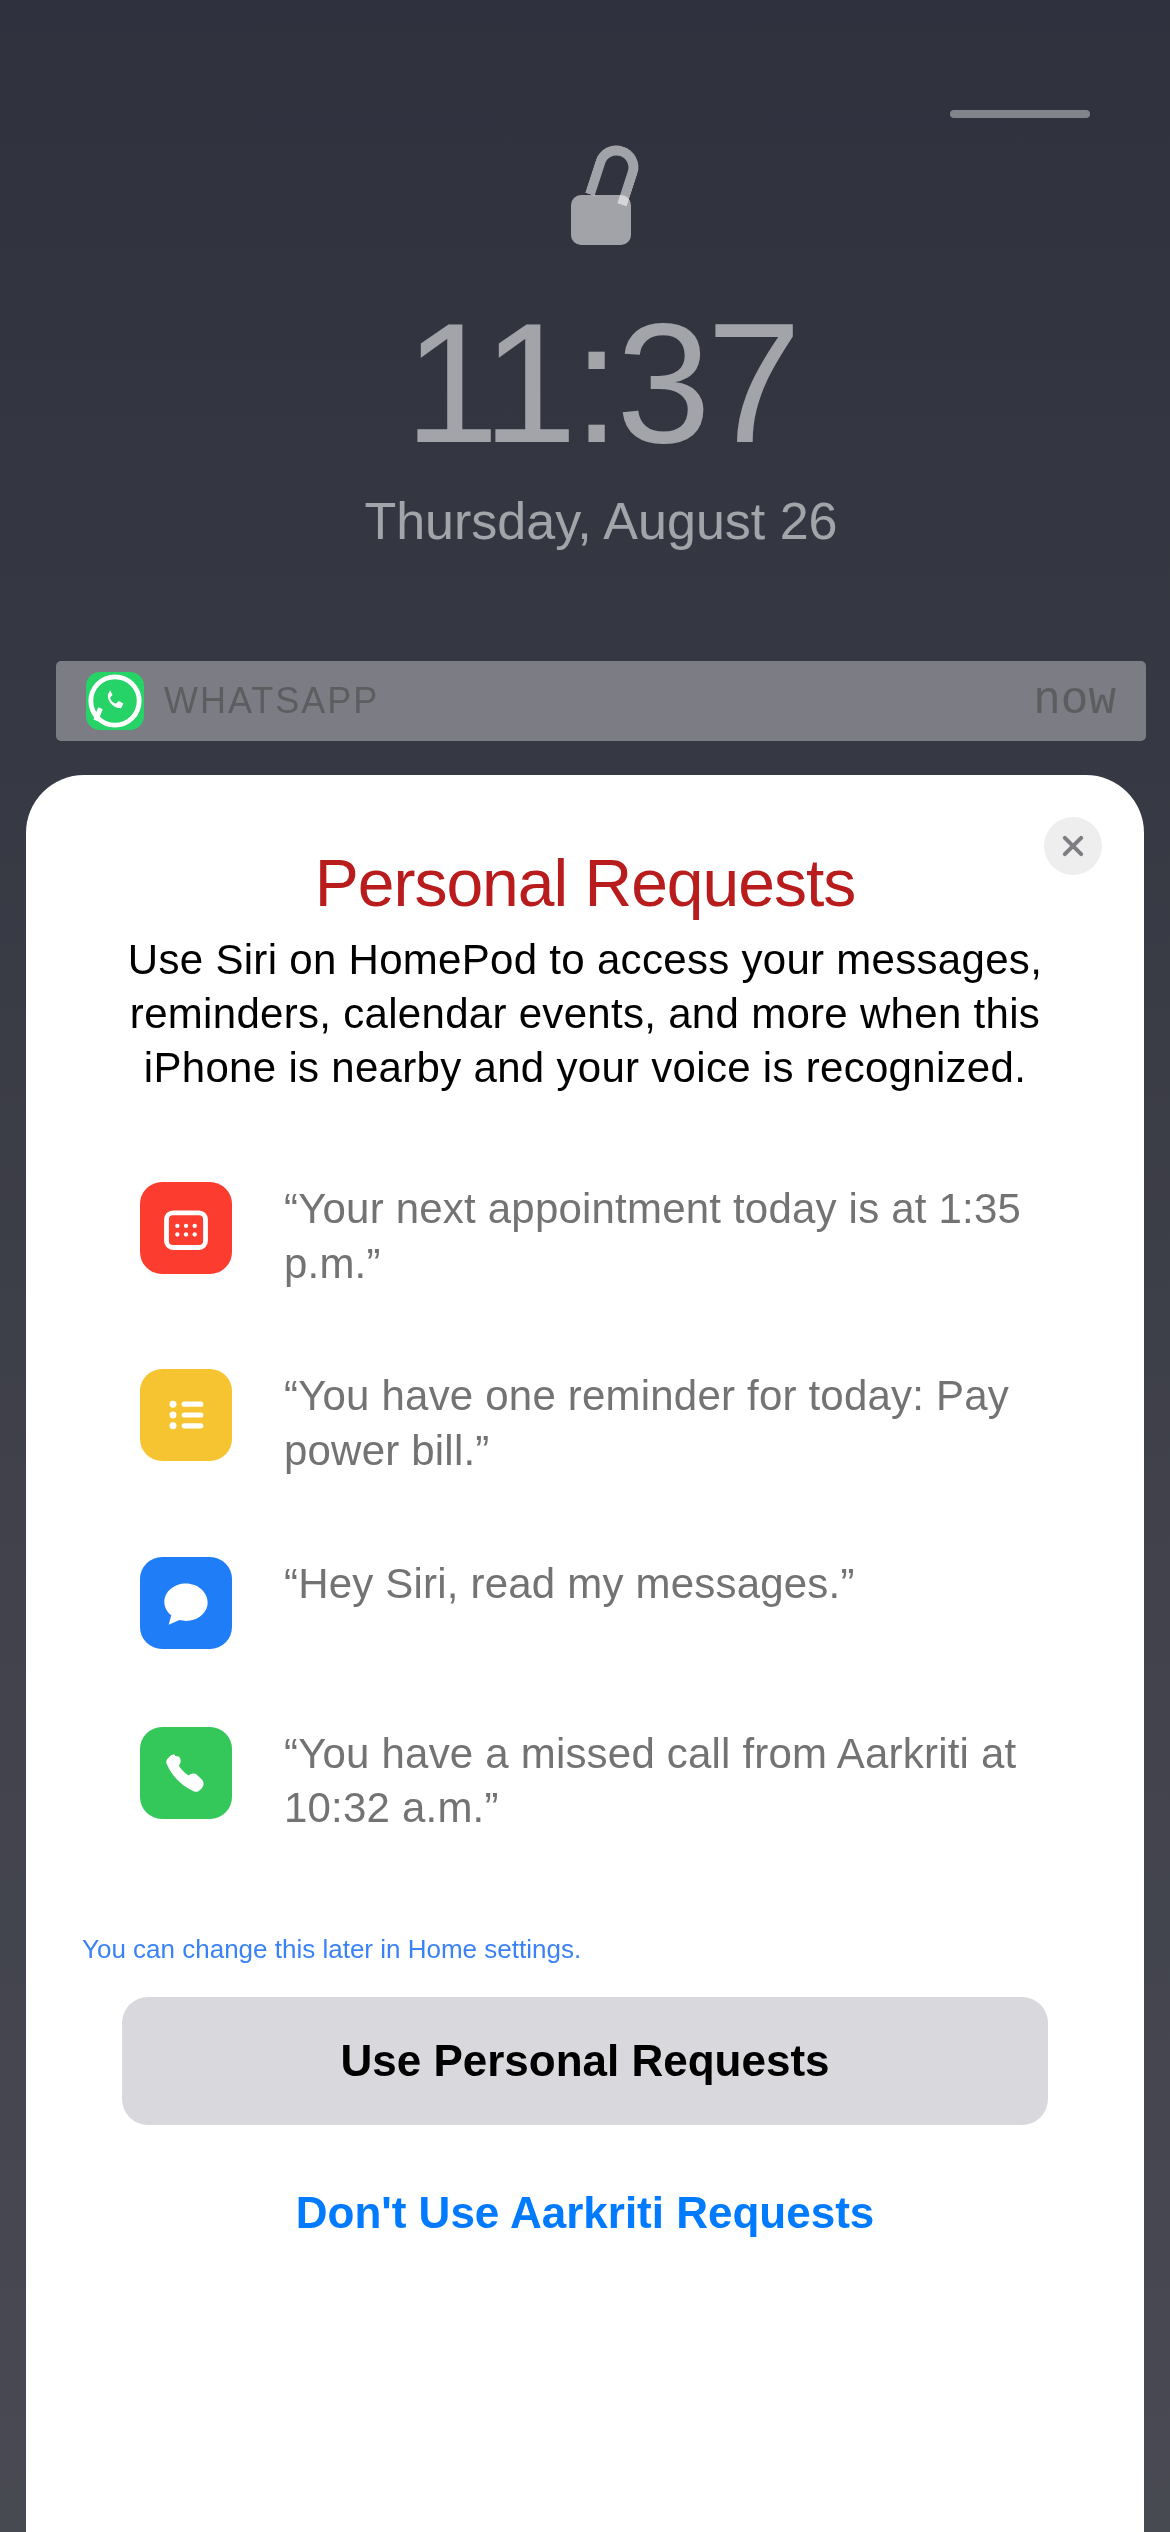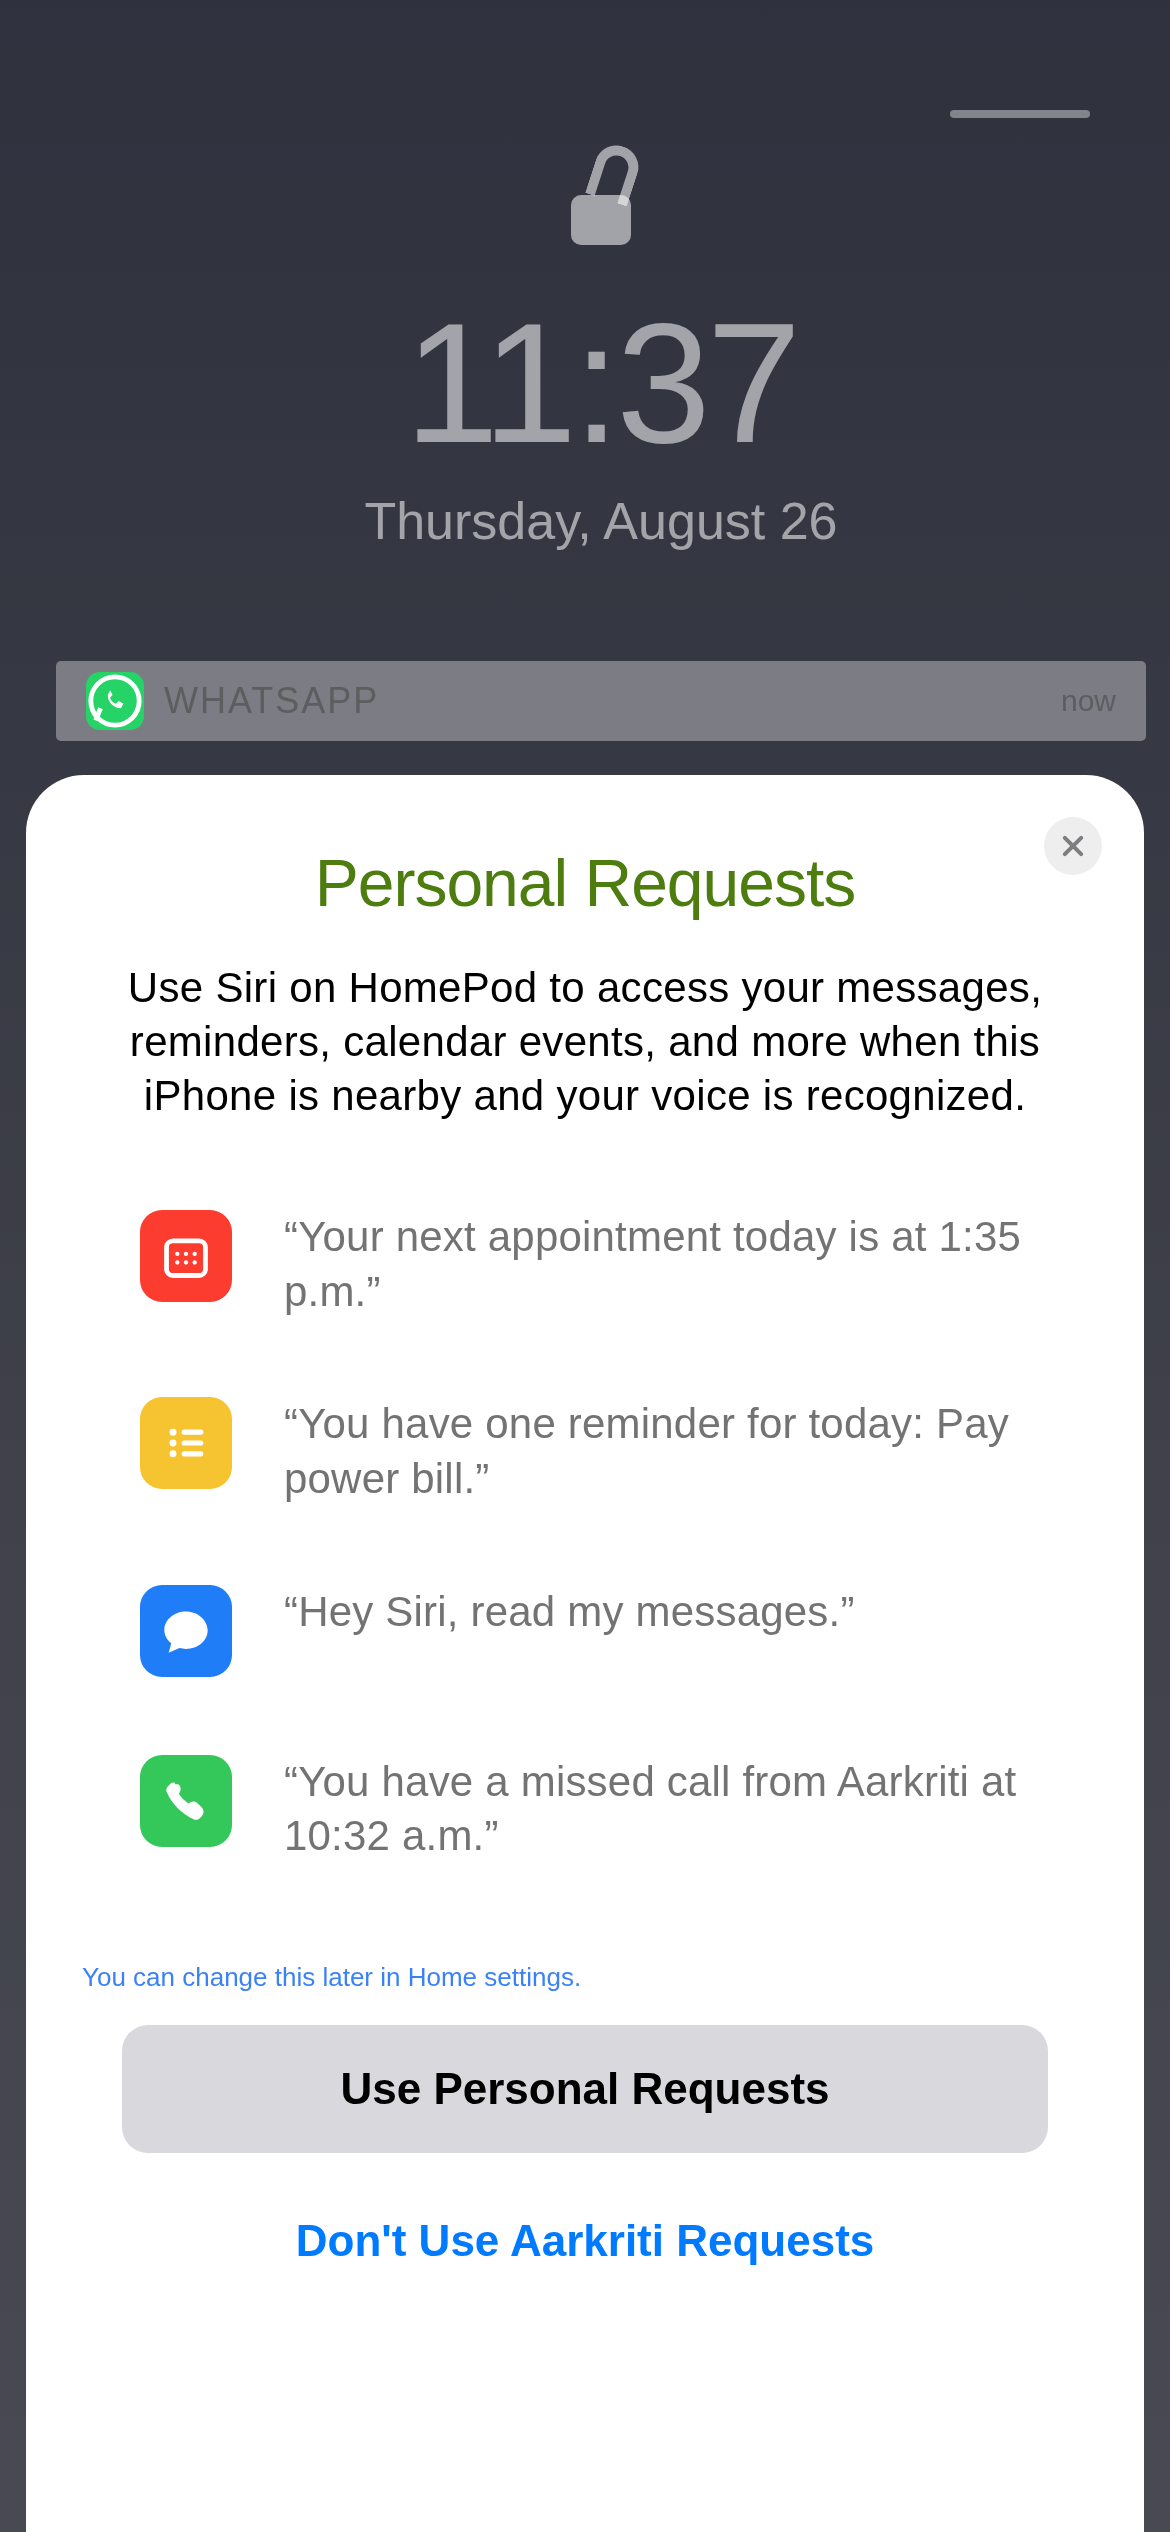--- a/index.html
+++ b/index.html
@@ -98,22 +98,23 @@
     }
     .notif-title {
       margin-left: 20px;
       font-size: 36px;
       font-weight: 500;
       letter-spacing: 2px;
       color: rgba(80,80,80,0.7);
       flex: 1;
     }
     .notif-time {
-      font-size: 30px;
+      font-size: 46px;
       color: rgba(80,80,80,0.7);
+      font-family: Liberation Mono, monospace;
     }
     .sheet {
       position: absolute;
       left: 26px;
       right: 26px;
       top: 775px;
       bottom: -40px;
       background: #fff;
       border-radius: 58px 58px 0 0;
       z-index: 10;
@@ -131,23 +132,23 @@
       background: #eeeeef;
       display: flex;
       align-items: center;
       justify-content: center;
     }
     .close-btn svg { width: 28px; height: 28px; }
     .sheet-title {
       text-align: center;
       font-size: 66px;
       font-weight: 400;
-      color: #4d7c0f;
+      color: #b91c1c;
       letter-spacing: -1px;
-      margin-bottom: 40px;
+      margin-bottom: 12px;
     }
     .sheet-desc {
       text-align: center;
       font-size: 42px;
       line-height: 1.28;
       color: #000;
       font-weight: 400;
       margin: 0 10px 88px 10px;
       letter-spacing: 0.3px;
     }

